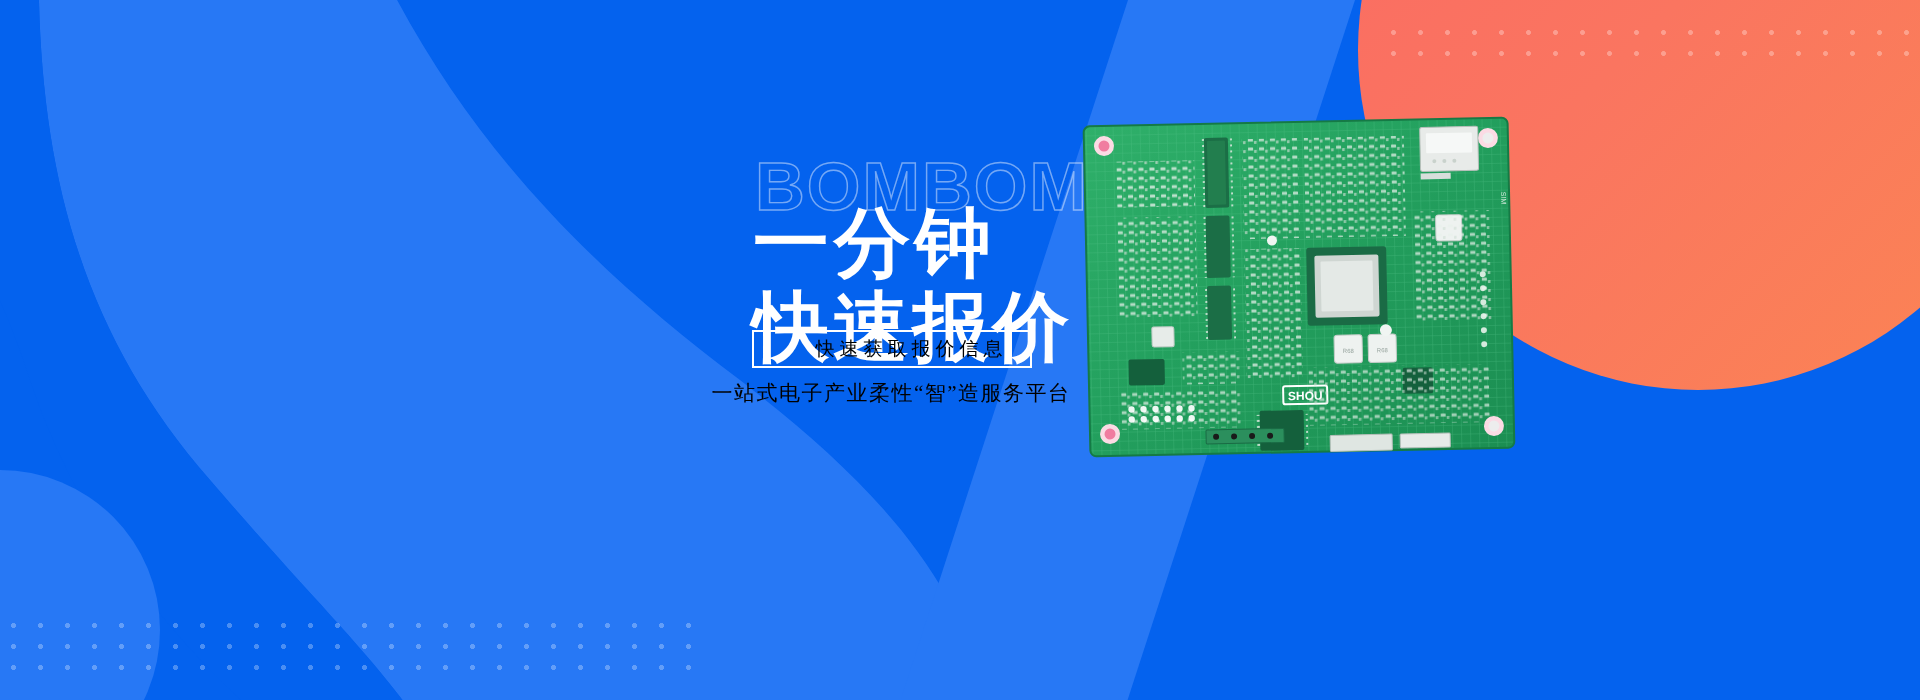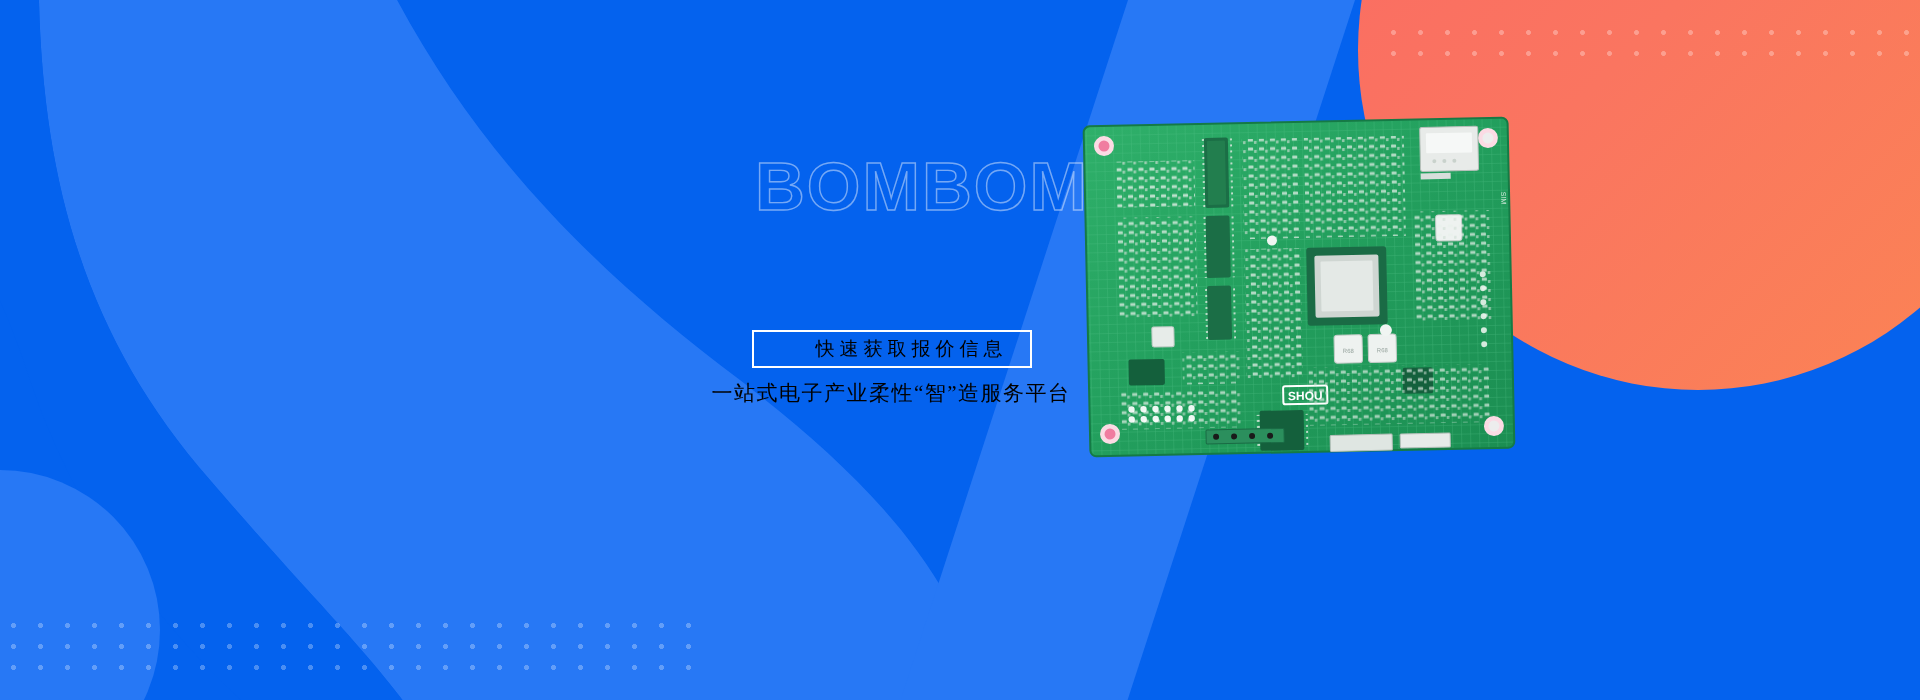--- a/index.html
+++ b/index.html
@@ -332,20 +332,24 @@
         <circle cx="398" cy="230" r="3"></circle>
     </g>
     <circle cx="300" cy="214" r="6" fill="#f0f5f2"></circle>
     <circle cx="188" cy="122" r="5" fill="#f0f5f2"></circle>
   </svg>
 
   <div class="content">
 
     <div class="ghost-word">BOMBOM</div>
 
+    <div class="headline">
+      <span class="l1">一分钟</span>
+      <span class="l2">快速报价</span>
+    </div>
 
     <div class="tagbox">
       <span>快速获取报价信息</span>
     </div>
 
     <div class="subtitle">一站式电子产业柔性“智”造服务平台</div>
   </div>
 
 </div>
 

